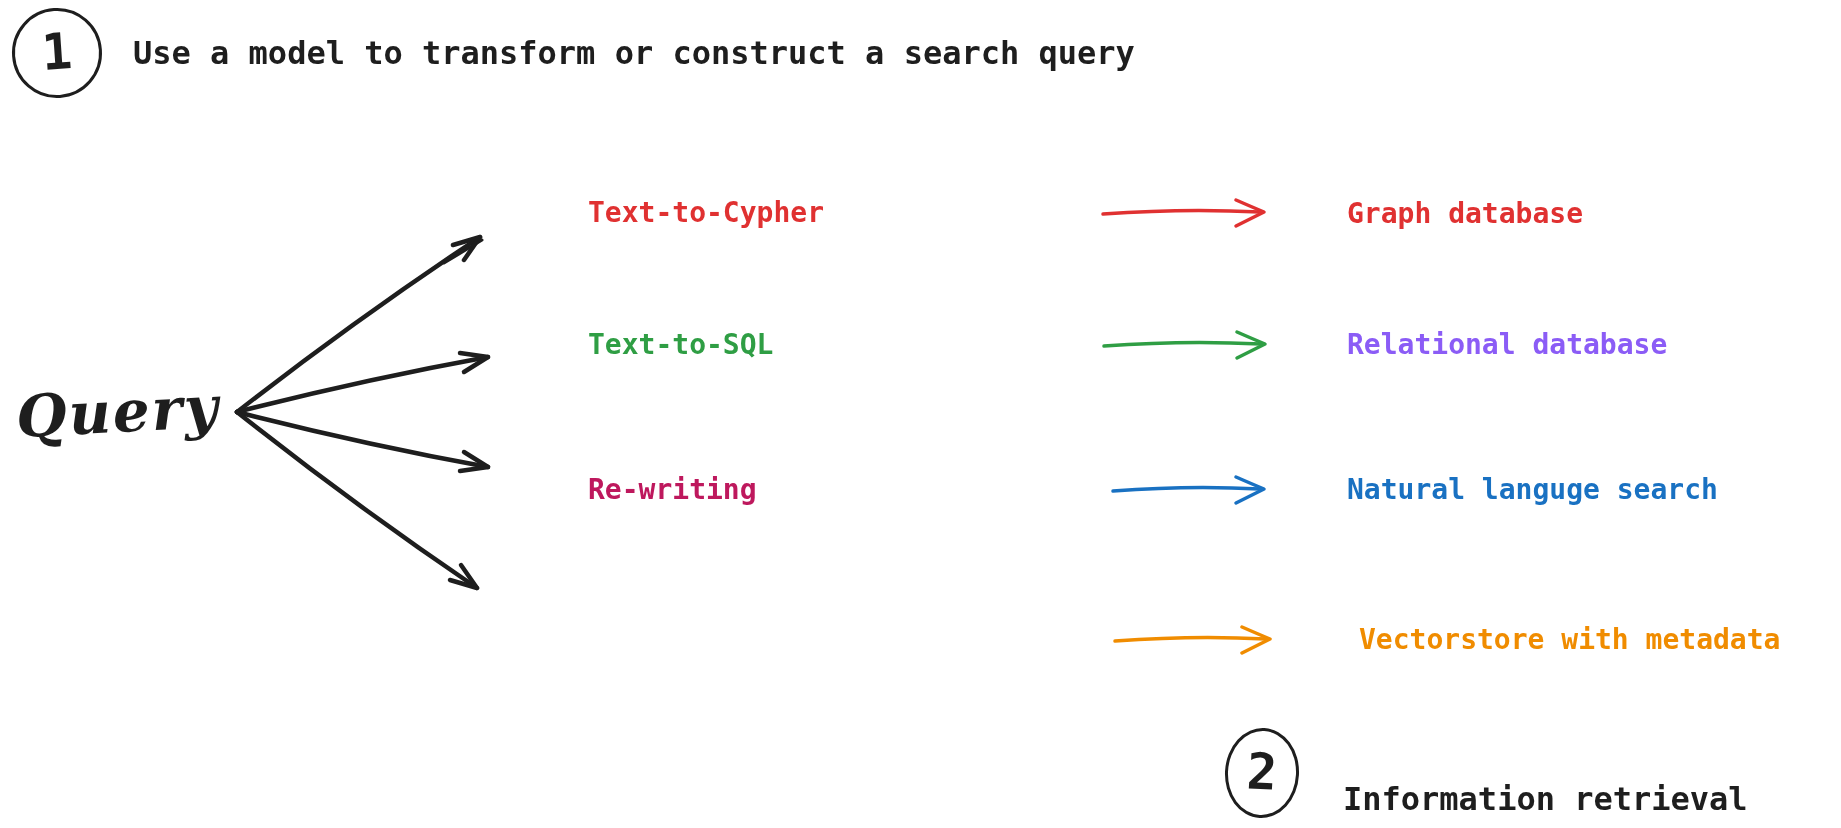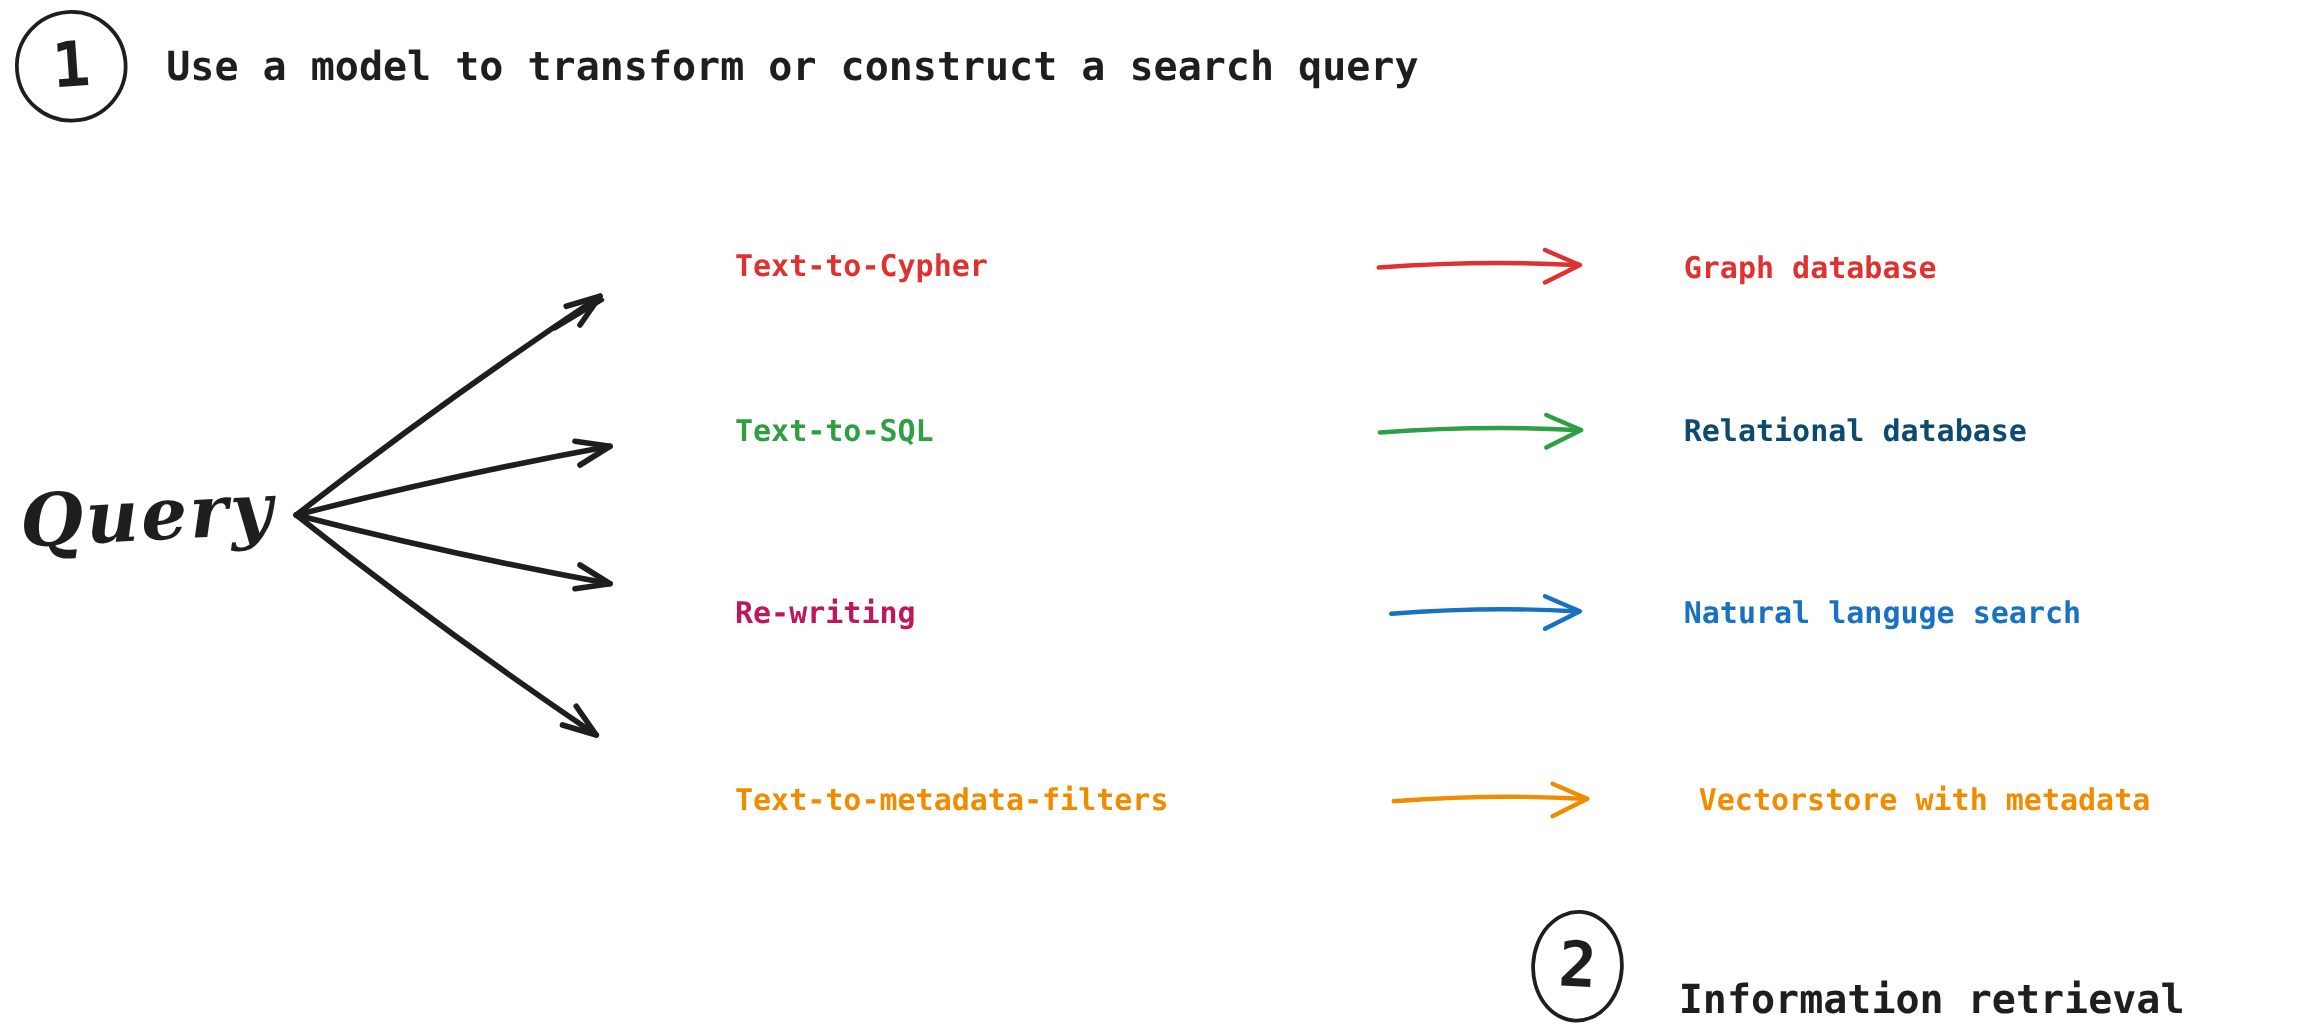--- a/index.html
+++ b/index.html
@@ -69,21 +69,21 @@
     left: 0;
     top: 0;
     width: 1841px;
     height: 828px;
     pointer-events: none;
   }
 
   
   .row-label {
     position: absolute;
-    font-size: 24px;
+    font-size: 28px;
     font-weight: bold;
     line-height: 44px;
     white-space: nowrap;
   }
 </style>
 </head>
 <body>
 
 <div class="canvas">
 
@@ -127,26 +127,25 @@
     <g fill="none" stroke-linecap="round" stroke-linejoin="round" stroke-width="3.5" stroke="#f08c00">
       <path d="M1115 641 Q1195 635 1266 639"></path>
       <path d="M1242 627 Q1258 634 1270 639 Q1256 646 1242 653"></path>
     </g>
   </svg>
 
   <span class="row-label" style="left: 588px; top: 191px; color: rgb(224, 49, 49);">Text-to-Cypher</span>
   <span class="row-label" style="left: 588px; top: 323px; color: rgb(47, 158, 68);">Text-to-SQL</span>
 
   <span class="row-label" style="left: 1347px; top: 192px; color: rgb(224, 49, 49);">Graph database</span>
-  <span class="row-label" style="left: 1347px; top: 323px; color: #0c4a6e;">Relational database</span>
+  <span class="row-label" style="left: 1347px; top: 323px; color: #8b5cf6;">Relational database</span>
 
   <span class="row-label" style="left: 588px; top: 468px; color: #be185d;">Re-writing</span>
   <span class="row-label" style="left: 1347px; top: 468px; color: rgb(25, 113, 194);">Natural languge search</span>
 
-  <span class="row-label" style="left: 588px; top: 618px; color: rgb(240, 140, 0);">Text-to-metadata-filters</span>
   <span class="row-label" style="left: 1347px; top: 618px; color: rgb(240, 140, 0); margin-left: 12px;">Vectorstore with metadata</span>
 
   <div class="badge badge2">
     <span class="badge-num">2</span>
   </div>
   <div class="step-label step2-label">Information retrieval</div>
 
 </div>
 
 </body></html>

